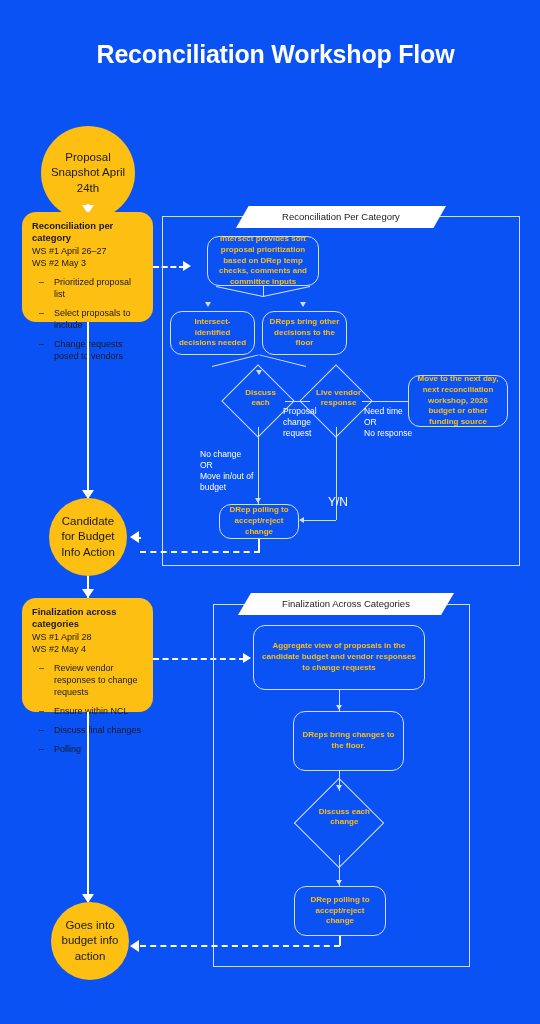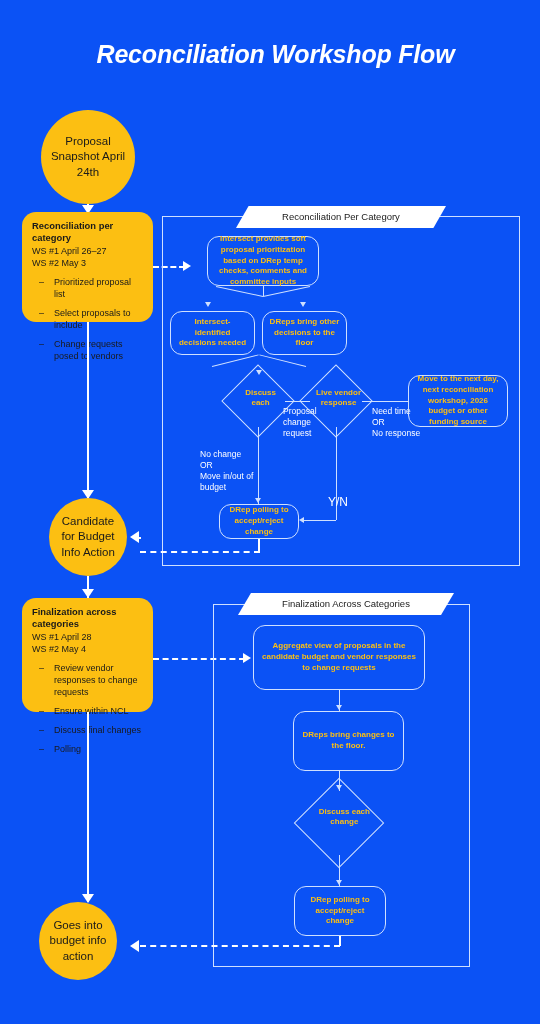--- a/index.html
+++ b/index.html
@@ -21,21 +21,20 @@
   
   .page-title {
     position: absolute;
     left: 11px; right: 0;
     top: 40px;
     text-align: center;
     color: #ffffff;
     font-size: 25px;
     font-weight: bold;
     letter-spacing: -0.2px;
-    font-style: italic;
   }
 
   
   .circle-node {
     position: absolute;
     border-radius: 50%;
     background: #fcbf12;
     color: #1a1a1a;
     display: flex;
     align-items: center;
@@ -192,21 +191,21 @@
     white-space: pre-line;
   }
 </style>
 </head>
 <body>
 
 <div id="canvas">
 
   <div class="page-title">Reconciliation Workshop Flow</div>
 
-  <div class="circle-node" style="left:41px; top:110px; width:94px; height:94px;">
+  <div class="circle-node" style="left:41px; top:126px; width:94px; height:94px;">
     <span>Proposal Snapshot April 24th</span>
   </div>
   <div class="ln-v thick" style="left:87px; top:204px; height:12px;"></div>
   <div class="arrow-down" style="left:82px; top:205px;"></div>
 
   <div class="yellow-box" style="left:22px; top:212px; width:131px; height:110px;">
     <div class="yb-title">Reconciliation per category</div>
     <div class="yb-sub">WS #1 April 26–27</div>
     <div class="yb-sub">WS #2 May 3</div>
     <ul>
@@ -253,21 +252,21 @@
   <div class="ln-h" style="left:285px; top:401px; width:25px;"></div>
   <div class="edge-label" style="left:283px; top:406px;">Proposal
 change
 request</div>
 
   <div class="diamond" style="left:310px; top:375px; width:52px; height:52px;">
     <span>Live vendor response</span>
   </div>
 
   <div class="ln-h" style="left:362px; top:401px; width:46px;"></div>
-  <div class="edge-label" style="left:364px; top:406px;margin-left:8px;">Need time
+  <div class="edge-label" style="left:364px; top:406px;">Need time
 OR
 No response</div>
 
   <div class="node" style="left:408px; top:375px; width:100px; height:52px;">
     <span>Move to the next day, next reconciliation workshop, 2026 budget or other funding source</span>
   </div>
 
   <div class="ln-v" style="left:258px; top:427px; height:77px;"></div>
   <div class="arrow-down sm" style="left:255px; top:498px;"></div>
   <div class="edge-label" style="left:200px; top:449px;">No change
@@ -337,17 +336,17 @@
   <div class="arrow-down sm" style="left:336px; top:880px;"></div>
 
   <div class="node" style="left:294px; top:886px; width:92px; height:50px;">
     <span>DRep polling to accept/reject change</span>
   </div>
 
   <div class="ln-v thick" style="left:339px; top:936px; height:10px;"></div>
   <div class="dash-h" style="left:140px; top:945px; width:200px;"></div>
   <div class="arrow-left" style="left:130px; top:940px;"></div>
 
-  <div class="circle-node" style="left:39px; top:902px; width:78px; height:78px;">
+  <div class="circle-node" style="left:51px; top:902px; width:78px; height:78px;">
     <span>Goes into budget info action</span>
   </div>
 
 </div>
 
 </body></html>

